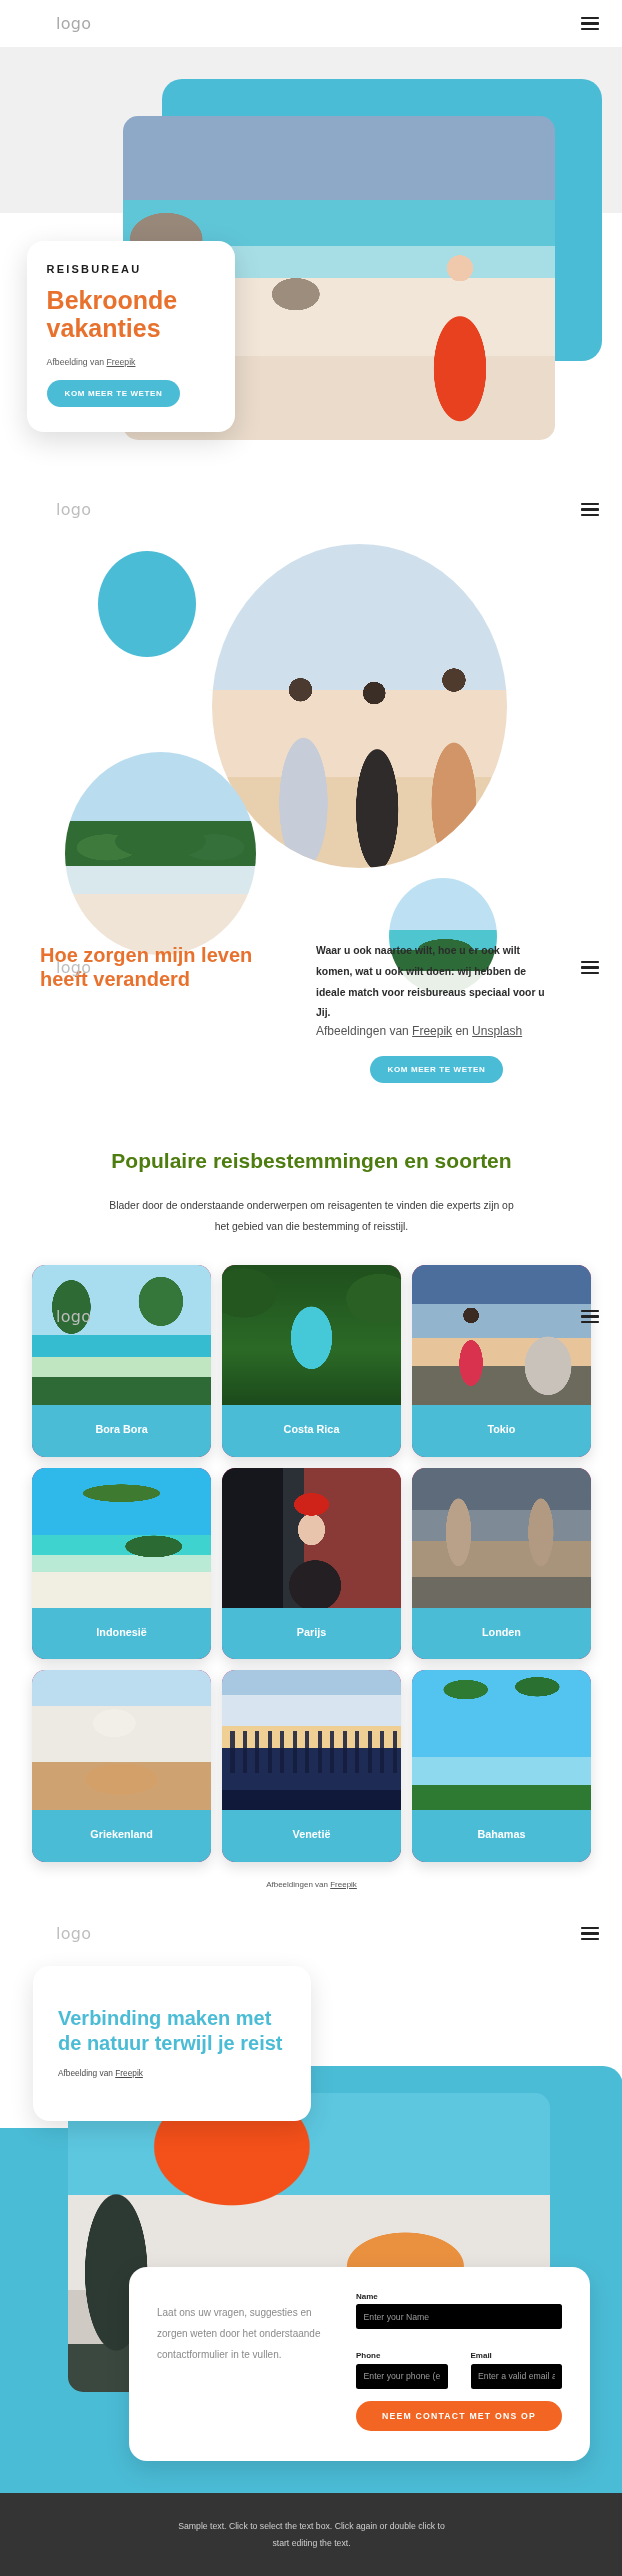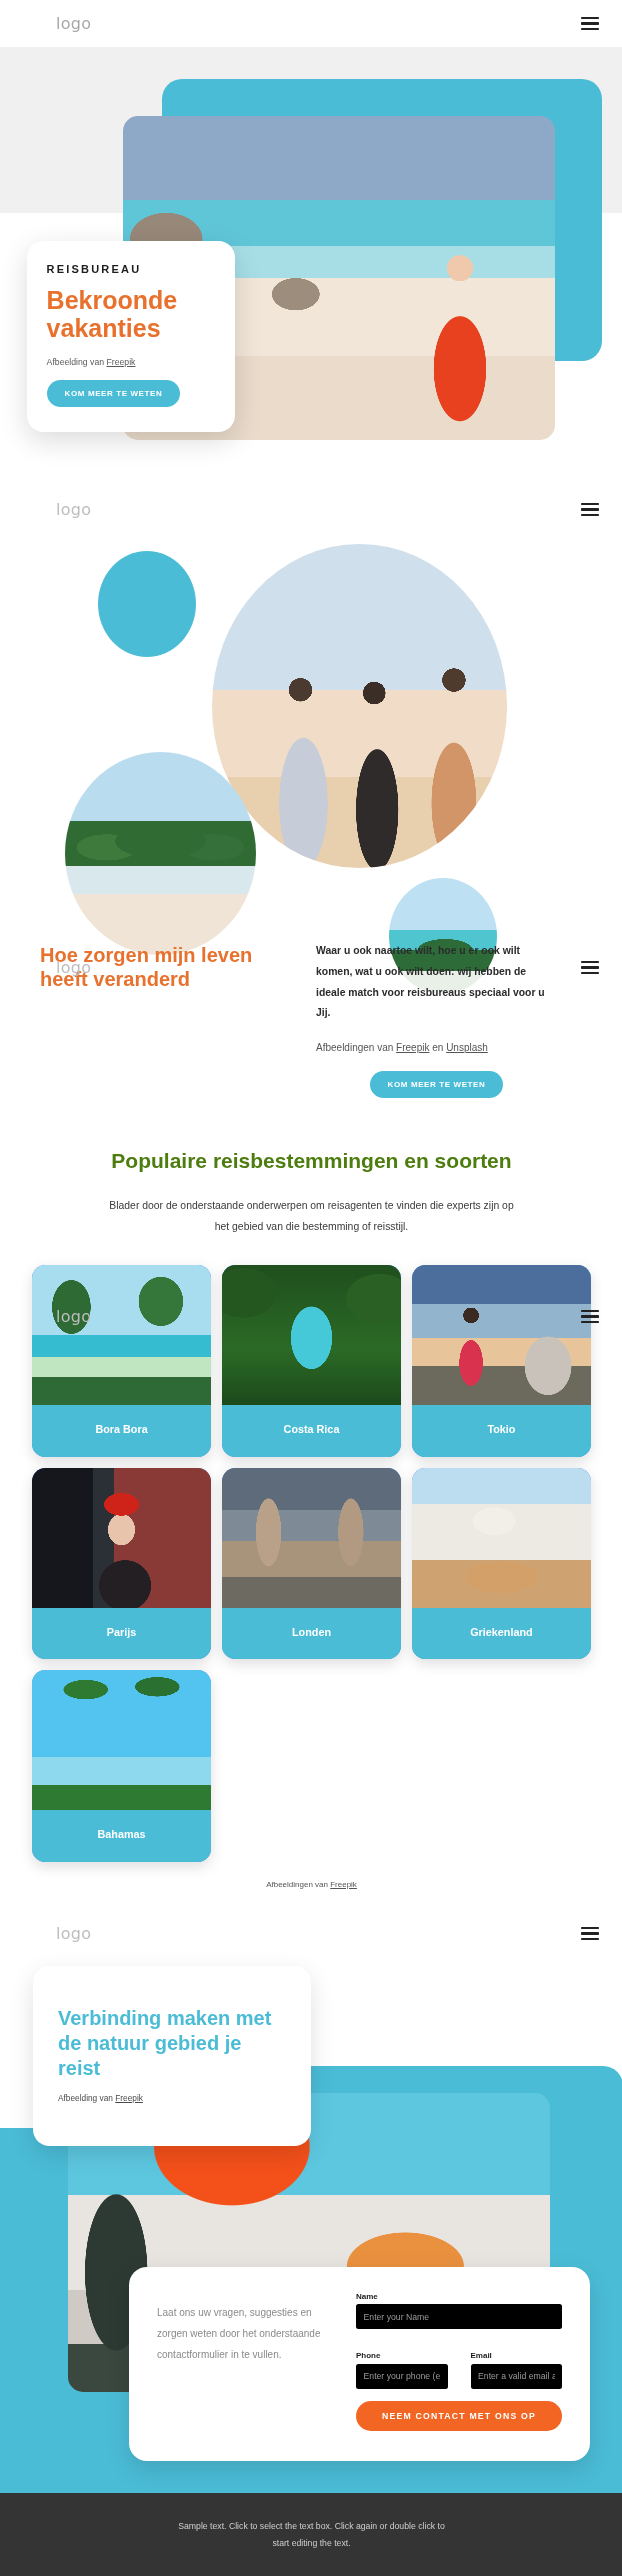--- a/index.html
+++ b/index.html
@@ -60,34 +60,34 @@
                  border:7.5px solid #ef6c24; border-radius:50%; }
   .circ { position:absolute; border-radius:50%; overflow:hidden; }
   .circ-main { left:212px; top:58px; width:295px; height:324px; }
   .circ-beach { left:65px; top:266px; width:191px; height:203px; }
   .circ-isle { left:389px; top:392px; width:108px; height:116px; }
 
   .c2-left { position:absolute; left:40px; top:458px; width:241px; }
   .c2-title { font-size:20px; line-height:1.18; font-weight:700; color:#e8712d; }
   .c2-right { position:absolute; left:316px; top:455px; width:241px; }
   .c2-body { font-size:10.4px; line-height:2.0; font-weight:700; color:#2b2b2b; }
-  .c2-credit { font-size:10px; color:#555; margin-top:18px; }
+  .c2-credit { font-size:12px; color:#555; }
   .c2-credit a { color:#555; text-decoration:underline; }
   .c2-btn-wrap { margin-top:18px; text-align:center; }
 
   
   #destinations { position:absolute; left:0; top:1100px; width:623px; height:810px; background:#fff; }
   .sec-title { text-align:center; font-size:21px; line-height:1.25; font-weight:700;
                color:#4d7c0f; padding:0 58px; margin-top:48px; }
   .sec-sub { text-align:center; font-size:10.4px; line-height:2.0; color:#3a3a3a;
              padding:0 104px; margin-top:21.6px; }
   .grid { margin-top:28px; padding:0 32px; display:grid;
           grid-template-columns:repeat(3,1fr); gap:10.8px 10.8px; }
   .dest {
-    border-radius:13.3px; overflow:hidden; background:#3b82f6;
+    border-radius:13.3px; overflow:hidden; background:#be185d;
     box-shadow:0 4.2px 13.3px rgba(0,0,0,.13); display:flex; flex-direction:column;
   }
   .dest .thumb { height:140px; }
   .dest .cap { background:#4bbcd6; color:#fff; font-size:10.8px; font-weight:700;
                text-align:center; padding:18px 3.3px 21.6px 3.3px; }
   .grid-credit { text-align:center; font-size:8px; color:#555; margin-top:18px; }
   .grid-credit a { color:#555; text-decoration:underline; }
 
   
   #nature { position:absolute; left:0; top:1910px; width:623px; height:583px; background:#fff; }
@@ -293,35 +293,47 @@
         <div class="cap">Costa Rica</div>
       </div>
       <div class="dest">
         <div class="thumb">
           <div class="ph ph-tokio"></div>
         </div>
         <div class="cap">Tokio</div>
       </div>
       <div class="dest">
         <div class="thumb">
+          <div class="ph ph-indonesie"></div>
+        </div>
+        <div class="cap">Indonesië</div>
+      </div>
+      <div class="dest">
+        <div class="thumb">
           <div class="ph ph-parijs"></div>
         </div>
         <div class="cap">Parijs</div>
       </div>
       <div class="dest">
         <div class="thumb">
           <div class="ph ph-londen"></div>
         </div>
         <div class="cap">Londen</div>
       </div>
       <div class="dest">
         <div class="thumb">
           <div class="ph ph-griekenland"></div>
         </div>
         <div class="cap">Griekenland</div>
+      </div>
+      <div class="dest">
+        <div class="thumb">
+          <div class="ph ph-venetie"></div>
+        </div>
+        <div class="cap">Venetië</div>
       </div>
       <div class="dest">
         <div class="thumb">
           <div class="ph ph-bahamas"></div>
         </div>
         <div class="cap">Bahamas</div>
       </div>
     </div>
 
   <div class="grid-credit">
@@ -348,21 +360,21 @@
       </div>
   </div>
 
   <div class="nat-blue-round"></div>
   <div class="nat-blue-band"></div>
   <div class="nat-photo">
       <div class="ph ph-mountain"></div>
     </div>
 
   <div class="nat-card">
-    <h2 class="nat-title">Verbinding maken met de natuur gebied je reist</h2>
+    <h2 class="nat-title">Verbinding maken met de natuur terwijl je reist</h2>
     <div class="nat-credit">
       <span>Afbeelding van </span><a href="#">Freepik</a>
     </div>
   </div>
 
   <div class="form-card">
     <div class="form-blurb">Laat ons uw vragen, suggesties en zorgen weten door het onderstaande contactformulier in te vullen.</div>
     <div class="form-fields">
       <div class="fld-label">Name</div>
       <input class="fld-input" type="text" placeholder="Enter your Name" style="">

